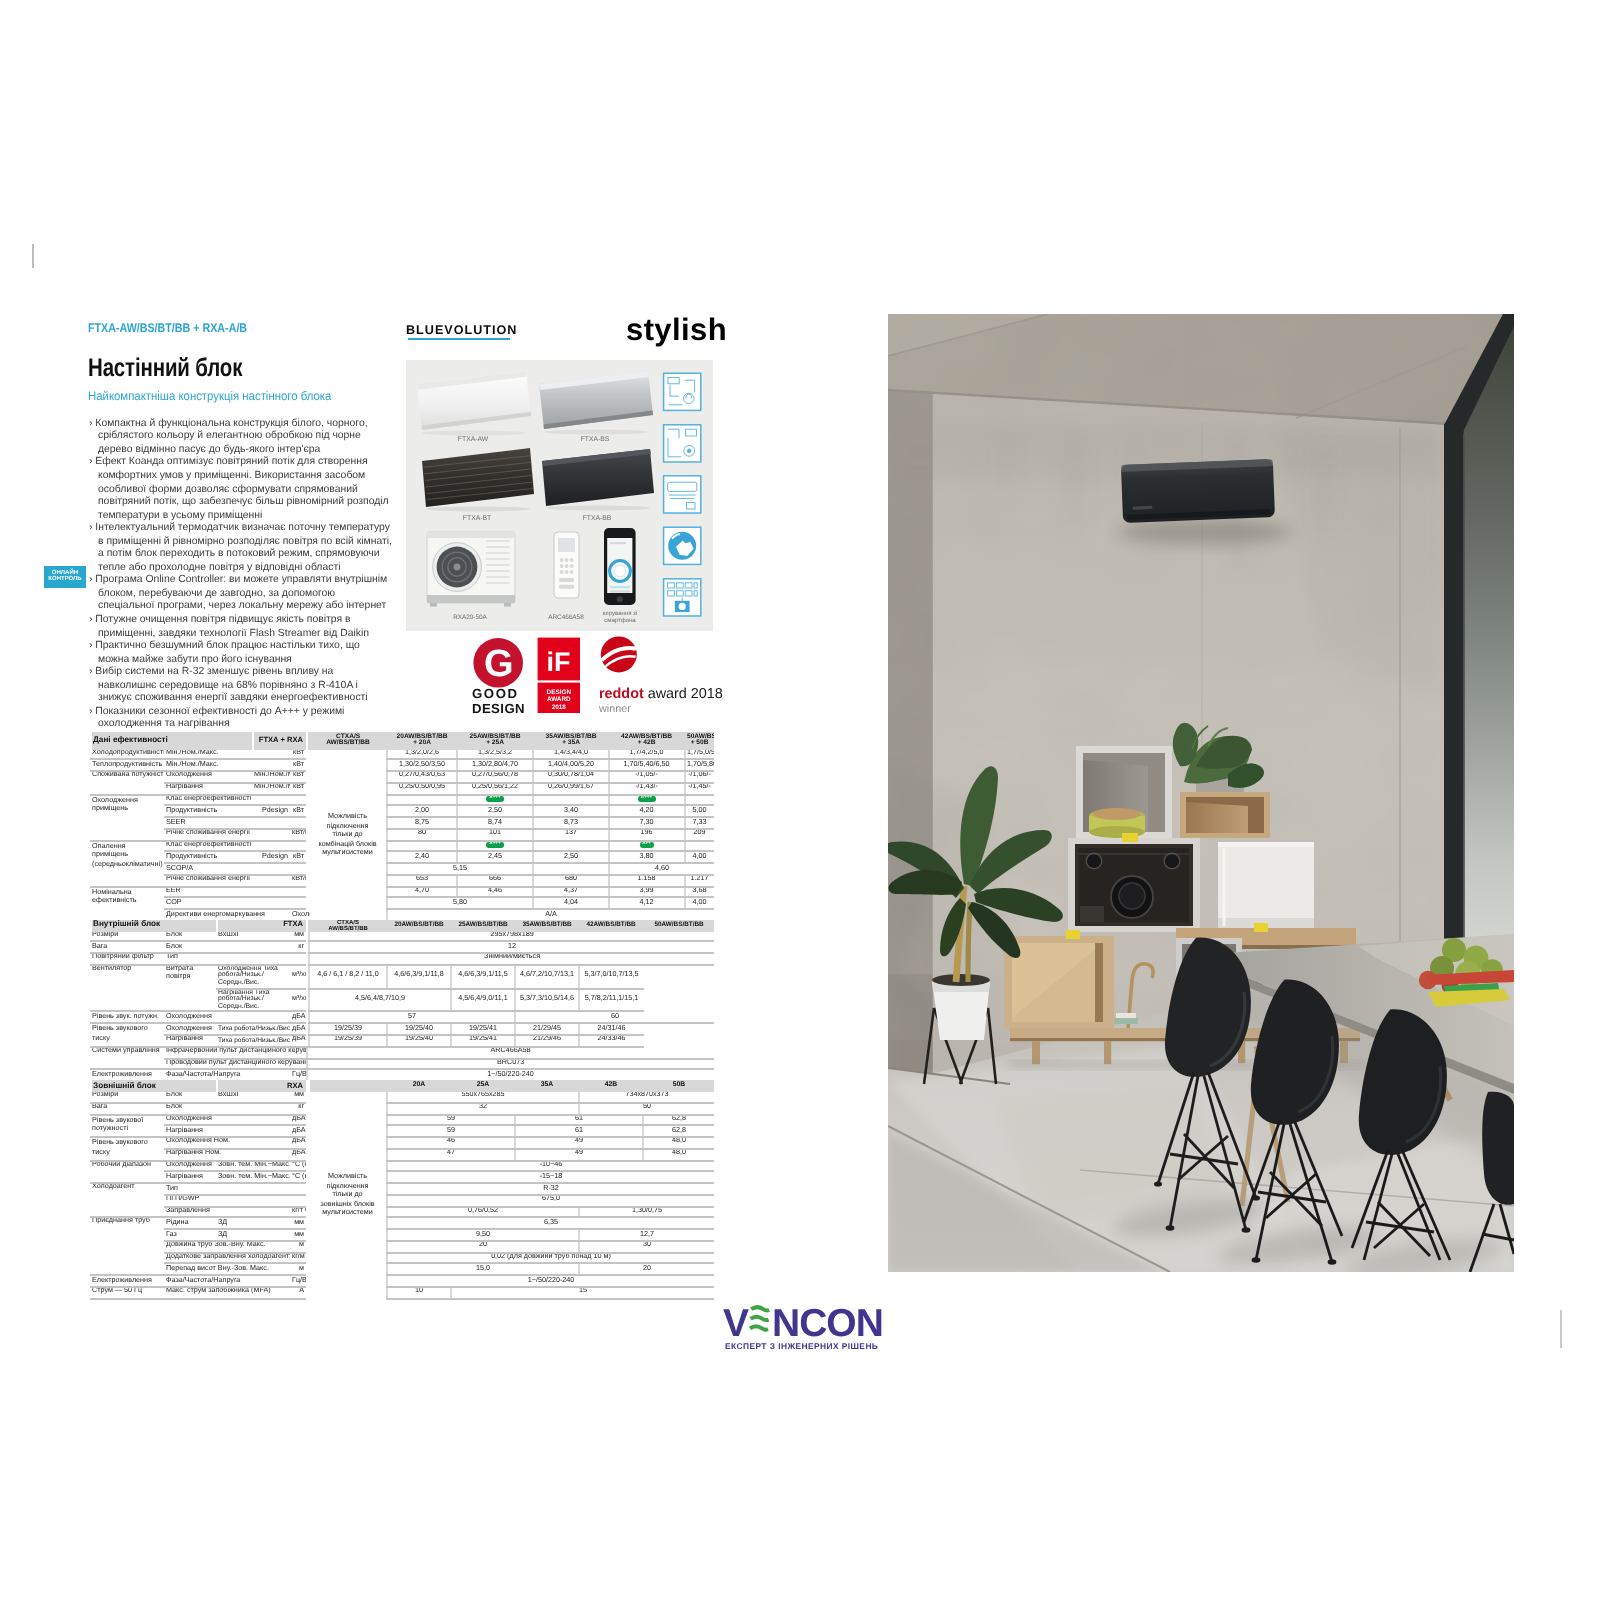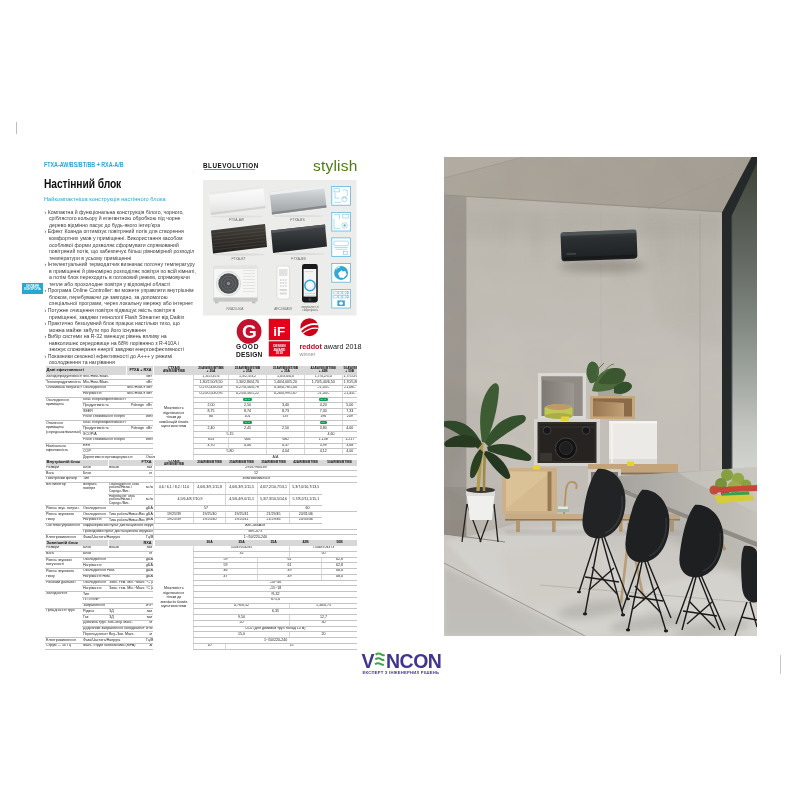--- a/index.html
+++ b/index.html
@@ -484,21 +484,21 @@
           <td class="rgt">А</td>
           <td class="ctr">10</td>
           <td class="ctr" colspan="4">15</td>
         </tr>
 </tbody>
     </table>
 
 <div class="abs" style="left:203px;top:162.2px;font-size:6.3px;font-weight:bold;color:#0e0e0e;letter-spacing:0.5px;">BLUEVOLUTION</div>
 <div class="abs" style="left:203.5px;top:169.2px;width:51px;height:0.8px;background:#2ba6d4;"></div>
 
-<div class="abs" style="left:313px;top:157px;font-size:15.5px;font-weight:400;color:#4d7c0f;letter-spacing:0.2px;">stylish</div>
+<div class="abs" style="left:313px;top:157px;font-size:15.5px;font-weight:700;color:#000000;letter-spacing:0.2px;">stylish</div>
 
 <svg class="abs" style="left:203px;top:180px;" width="153.5" height="135.5" viewBox="0 0 153.5 135.5">
   <defs>
     <linearGradient id="uW" x1="0" y1="0" x2="0" y2="1">
       <stop offset="0" stop-color="#fdfdfd"></stop>
           <stop offset="0.55" stop-color="#f1f1f1"></stop>
           <stop offset="1" stop-color="#dededd"></stop>
     </linearGradient>
     <linearGradient id="uS" x1="0" y1="0" x2="0" y2="1">
       <stop offset="0" stop-color="#e3e5e6"></stop>

